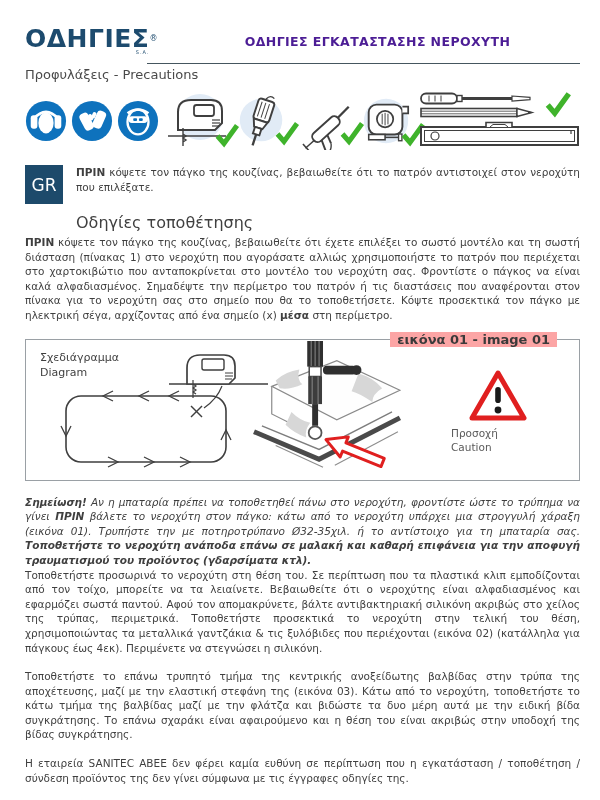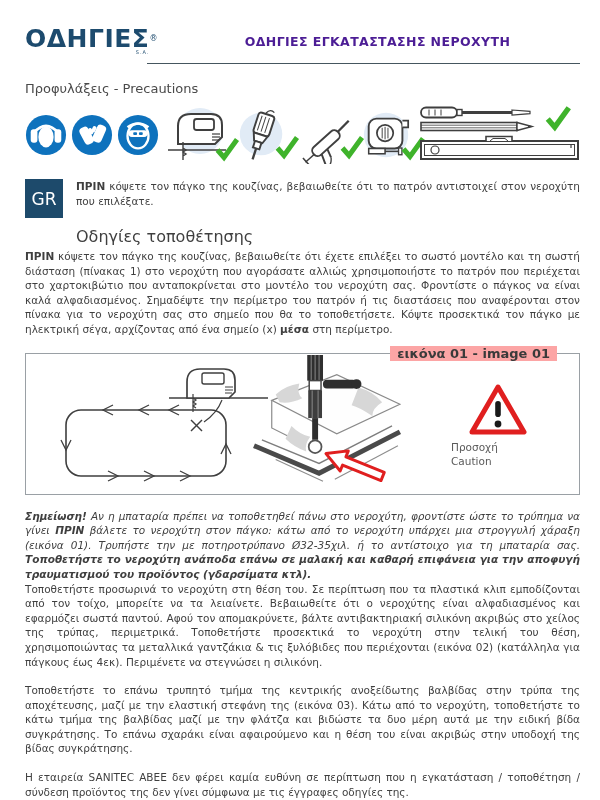--- a/index.html
+++ b/index.html
@@ -14,21 +14,21 @@
   
   .header { position:relative; height:42px; }
   .logo { position:absolute; left:0; top:2px; color:#1d4b6e; white-space:nowrap; }
   .logo .brand { font-size:25px; font-weight:bold; letter-spacing:.5px; }
   .logo .reg { font-size:8px; vertical-align:super; }
   .logo .sa { position:absolute; right:8px; bottom:-2px; font-size:5px; letter-spacing:1px; color:#1d4b6e; }
   .title { position:absolute; left:150px; right:0; top:12px; text-align:center;
            font-size:12.5px; font-weight:bold; letter-spacing:.4px; color:#4c1d95; }
   .header-rule { position:absolute; left:122px; right:0; bottom:0; border-top:1.6px solid #45565f; }
 
-  .precautions { margin-top:17px; font-size:13px; color:#4a4a4a; }
+  .precautions { margin-top:3px; font-size:13px; color:#4a4a4a; }
 
   
   .iconrow { margin-top:8px; height:62px; display:flex; align-items:center; justify-content:space-between; }
   .ppe { display:flex; gap:4px; }
   .tool { position:relative; }
   .check { position:absolute; }
   svg { display:block; }
 
   
   .gr-row { margin-top:13px; display:flex; }
@@ -215,20 +215,24 @@
       </div>
     </div>
     <div class="subheading">Οδηγίες τοποθέτησης</div>
 
     <p class="para p-install">
       <b>ΠΡΙΝ</b><span> κόψετε τον πάγκο της κουζίνας, βεβαιωθείτε ότι έχετε επιλέξει το σωστό μοντέλο και τη σωστή διάσταση (πίνακας 1) στο νεροχύτη που αγοράσατε αλλιώς χρησιμοποιήστε το πατρόν που περιέχεται στο χαρτοκιβώτιο που ανταποκρίνεται στο μοντέλο του νεροχύτη σας. Φροντίστε ο πάγκος να είναι καλά αλφαδιασμένος. Σημαδέψτε την περίμετρο του πατρόν ή τις διαστάσεις που αναφέρονται στον πίνακα για το νεροχύτη σας στο σημείο που θα το τοποθετήσετε. Κόψτε προσεκτικά τον πάγκο με ηλεκτρική σέγα, αρχίζοντας από ένα σημείο (x) </span><b>μέσα</b><span> στη περίμετρο.</span>
     </p>
 
     <div class="figure">
       <div class="fig-label">εικόνα 01 - image 01</div>
+      <div class="diagram-label">
+        <div>Σχεδιάγραμμα</div>
+        <div>Diagram</div>
+      </div>
 
       <svg class="cut-diagram" width="235" height="140" viewBox="0 0 235 140">
         <line x1="133" y1="44" x2="232" y2="44" stroke="#3f3f3f" stroke-width="1.3"></line>
         <path d="M151 44 L151 28 Q151 15 164 15 L188 15 Q199 15 199 26 L199 38 L193 44 Z" fill="#fff" stroke="#3f3f3f" stroke-width="1.7"></path>
         <rect x="166" y="19" width="22" height="11" rx="2" fill="none" stroke="#3f3f3f" stroke-width="1.4"></rect>
         <line x1="189" y1="33" x2="197" y2="33" stroke="#3f3f3f" stroke-width="1"></line>
         <line x1="189" y1="36" x2="197" y2="36" stroke="#3f3f3f" stroke-width="1"></line>
         <line x1="189" y1="39" x2="196" y2="39" stroke="#3f3f3f" stroke-width="1"></line>
         <path d="M157 40 V58 M157 44 l3 2 -3 2 3 2 -3 2 3 2" stroke="#3f3f3f" stroke-width="1.2" fill="none"></path>
         <path d="M186 46 Q181 59 168 68" stroke="#3f3f3f" stroke-width="1.2" fill="none"></path>

